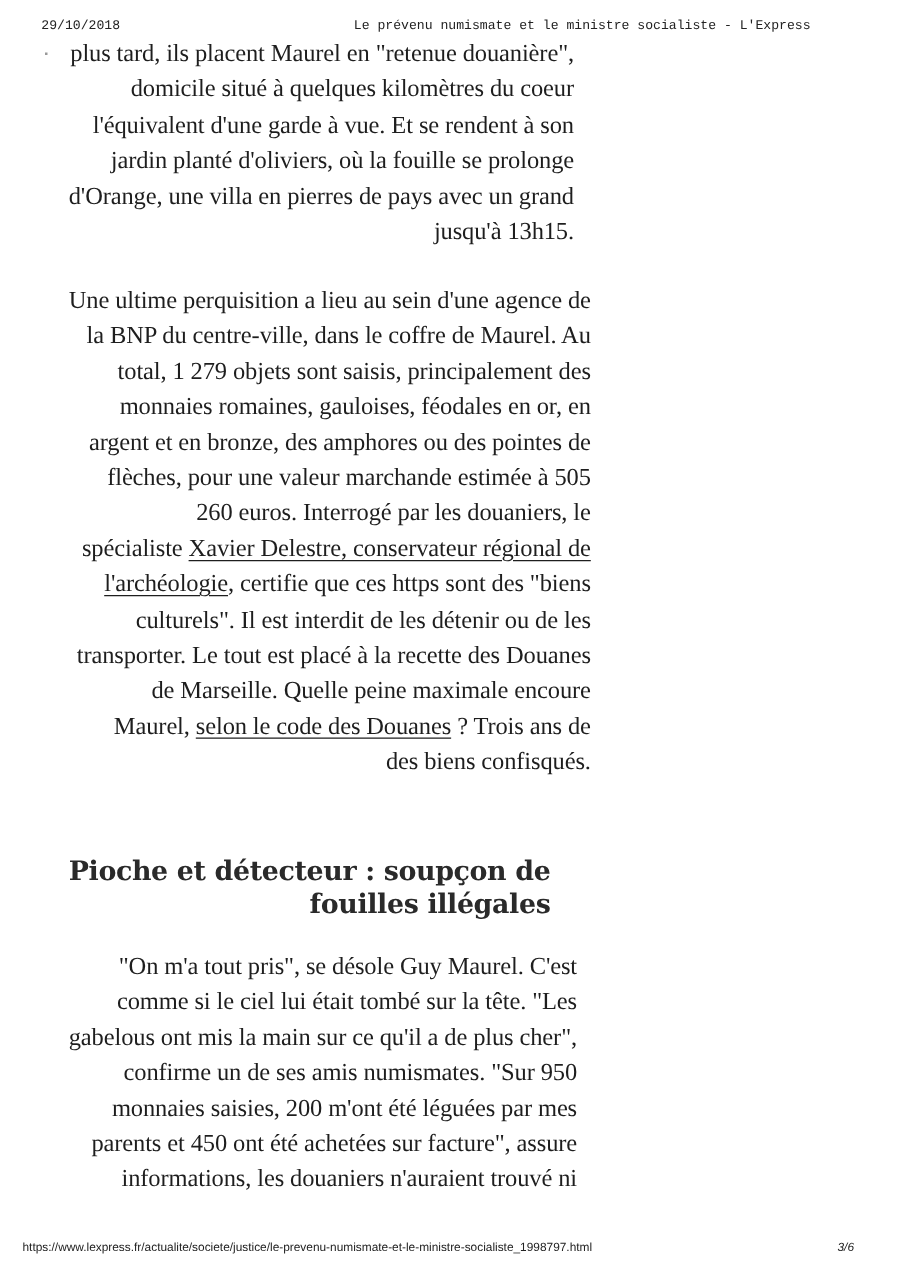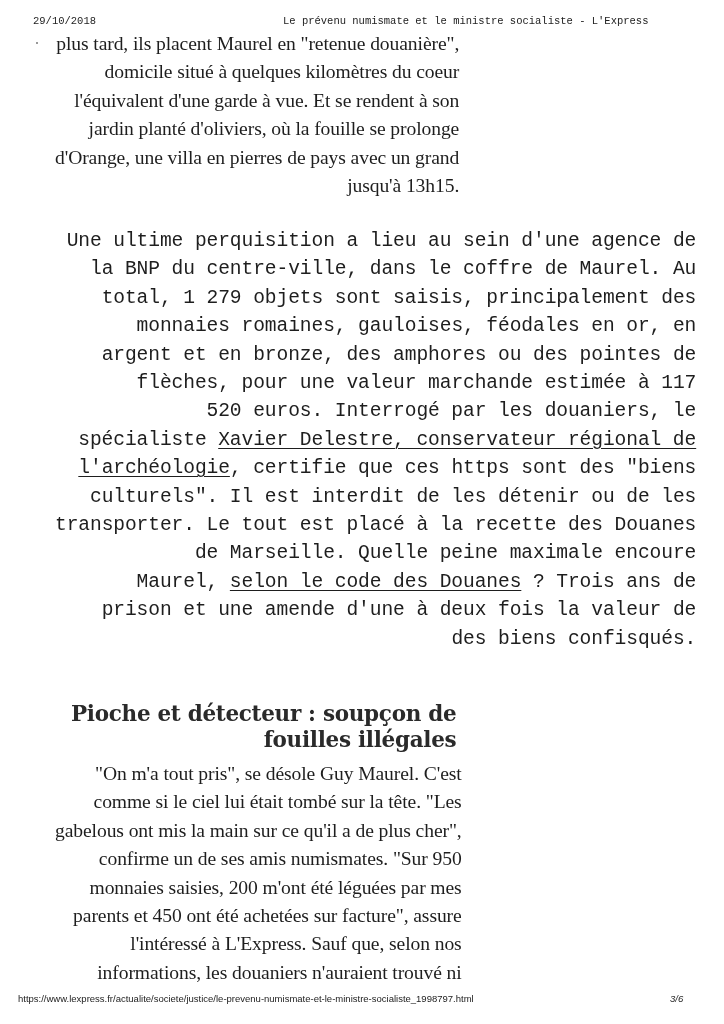--- a/index.html
+++ b/index.html
@@ -79,25 +79,25 @@
       margin: 0;
       letter-spacing: -0.1px;
       color: #1e1e1e;
     }
     .line {
       display: block;
       white-space: nowrap;
       text-align: right;
     }
     .p1 { position: absolute; top: 0; }
-    .p2 { position: absolute; top: 197px; font-family: Liberation Mono, monospace; }
+    .p2 { position: absolute; top: 197px; }
     .subhead {
       position: absolute;
       top: 655px;
-      margin: 16px;
+      margin: 0;
       font-family: "DejaVu Serif", "Liberation Serif", serif;
       font-weight: bold;
       font-size: 21.5px;
       line-height: 26px;
       color: #2a2a2a;
       letter-spacing: -0.3px;
     }
     .p3 { position: absolute; top: 730px; }
     a.link {
       color: #1e1e1e;
@@ -126,45 +126,43 @@
     <span class="line">d'Orange, une villa en pierres de pays avec un grand</span>
     <span class="line">jusqu'à 13h15.</span>
   </p>
 
   <p class="para p2">
     <span class="line">Une ultime perquisition a lieu au sein d'une agence de</span>
     <span class="line">la BNP du centre-ville, dans le coffre de Maurel. Au</span>
     <span class="line">total, 1 279 objets sont saisis, principalement des</span>
     <span class="line">monnaies romaines, gauloises, féodales en or, en</span>
     <span class="line">argent et en bronze, des amphores ou des pointes de</span>
-    <span class="line">flèches, pour une valeur marchande estimée à 117</span>
-    <span class="line">520 euros. Interrogé par les douaniers, le</span>
+    <span class="line">flèches, pour une valeur marchande estimée à 505</span>
+    <span class="line">260 euros. Interrogé par les douaniers, le</span>
     <span class="line"><span>spécialiste </span><a class="link">Xavier Delestre, conservateur régional de</a></span>
     <span class="line"><a class="link">l'archéologie</a><span>, certifie que ces https sont des "biens</span></span>
     <span class="line">culturels". Il est interdit de les détenir ou de les</span>
     <span class="line">transporter. Le tout est placé à la recette des Douanes</span>
     <span class="line">de Marseille. Quelle peine maximale encoure</span>
     <span class="line"><span>Maurel, </span><a class="link">selon le code des Douanes</a><span> ? Trois ans de</span></span>
-    <span class="line">prison et une amende d'une à deux fois la valeur de</span>
     <span class="line">des biens confisqués.</span>
   </p>
 
   <h2 class="subhead">
     <span class="line">Pioche et détecteur : soupçon de</span>
     <span class="line">fouilles illégales</span>
   </h2>
 
   <p class="para p3">
     <span class="line">"On m'a tout pris", se désole Guy Maurel. C'est</span>
     <span class="line">comme si le ciel lui était tombé sur la tête. "Les</span>
     <span class="line">gabelous ont mis la main sur ce qu'il a de plus cher",</span>
     <span class="line">confirme un de ses amis numismates. "Sur 950</span>
     <span class="line">monnaies saisies, 200 m'ont été léguées par mes</span>
     <span class="line">parents et 450 ont été achetées sur facture", assure</span>
-    <span class="line">l'intéressé à L'Express. Sauf que, selon nos</span>
     <span class="line">informations, les douaniers n'auraient trouvé ni</span>
   </p>
 
 </div>
 
 <div class="print-footer">
   <span class="url">https://www.lexpress.fr/actualite/societe/justice/le-prevenu-numismate-et-le-ministre-socialiste_1998797.html</span>
   <span class="page">3/6</span>
 </div>
 

